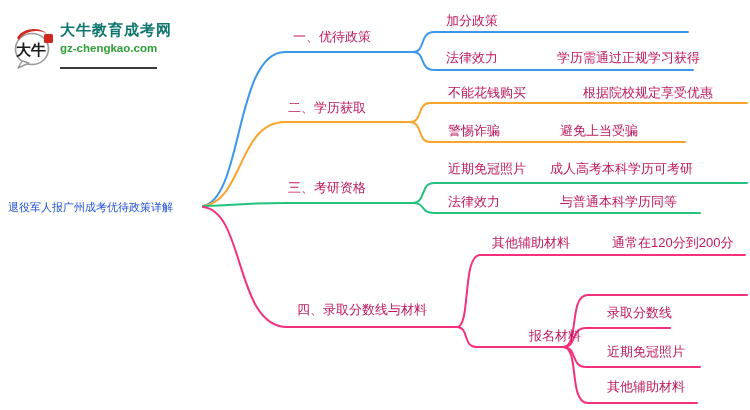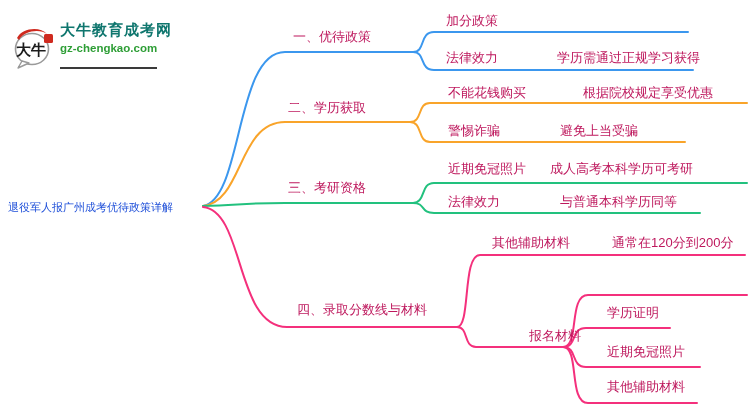--- a/index.html
+++ b/index.html
@@ -117,17 +117,17 @@
   <div class="node" style="left:288px; top:181px;">三、考研资格</div>
   <div class="node" style="left:448px; top:162px;">近期免冠照片</div>
   <div class="node" style="left:550px; top:162px;font-family:Liberation Serif, serif;">成人高考本科学历可考研</div>
   <div class="node" style="left:448px; top:195px;">法律效力</div>
   <div class="node" style="left:560px; top:195px;">与普通本科学历同等</div>
 
   <div class="node" style="left:297px; top:303px;">四、录取分数线与材料</div>
   <div class="node" style="left:492px; top:236px;">其他辅助材料</div>
   <div class="node" style="left:612px; top:236px;">通常在120分到200分</div>
   <div class="node" style="left:495px; top:329px;margin-left:34px;">报名材料</div>
-  <div class="node" style="left:607px; top:306px;">学历证明</div>
+  <div class="node" style="left:607px; top:306px;">录取分数线</div>
   <div class="node" style="left:607px; top:345px;">近期免冠照片</div>
   <div class="node" style="left:607px; top:380px;">其他辅助材料</div>
 
 </div>
 
 </body></html>

